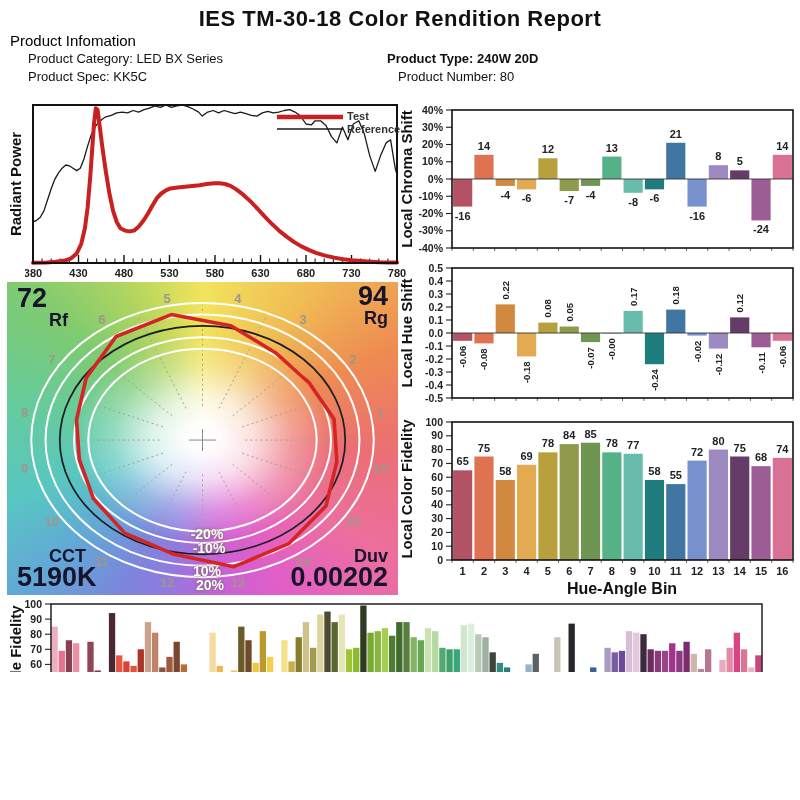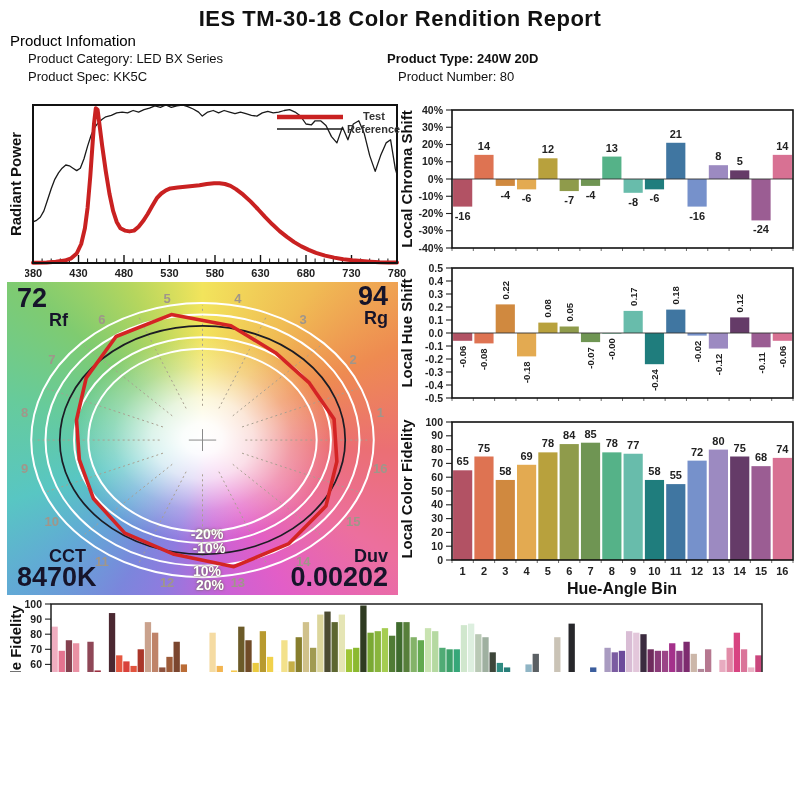--- a/index.html
+++ b/index.html
@@ -88,21 +88,21 @@
       <text x="235.5" y="182" text-anchor="middle" font-size="11" font-weight="700" fill="#222">630</text>
       <text x="281" y="182" text-anchor="middle" font-size="11" font-weight="700" fill="#222">680</text>
       <text x="326.5" y="182" text-anchor="middle" font-size="11" font-weight="700" fill="#222">730</text>
       <text x="372" y="182" text-anchor="middle" font-size="11" font-weight="700" fill="#222">780</text>
       <path d="M8.0 126.9 L11.6 125.3 L15.3 122.2 L18.9 115.9 L22.6 104.8 L26.2 93.7 L29.8 84.3 L33.5 77.9 L37.1 73.2 L40.8 70.0 L44.4 70.8 L48.0 73.2 L51.7 75.6 L55.3 73.2 L59.0 63.7 L62.6 51.1 L66.2 40.0 L69.9 32.1 L73.5 27.4 L77.2 24.2 L80.8 21.8 L86.3 20.3 L91.7 17.9 L97.2 17.1 L102.6 17.9 L108.1 15.5 L113.6 17.1 L119.0 14.7 L124.5 13.2 L129.9 10.8 L135.4 12.4 L140.9 10.0 L146.3 12.4 L151.8 10.8 L157.2 10.0 L162.7 11.6 L168.2 14.0 L173.6 17.1 L177.3 21.1 L182.7 17.1 L188.2 15.5 L193.6 17.9 L199.1 15.5 L204.6 17.1 L210.0 18.7 L215.5 17.1 L220.9 18.7 L226.4 20.3 L231.9 21.1 L237.3 17.9 L242.8 16.3 L248.2 17.9 L253.7 17.1 L259.2 15.5 L264.6 14.7 L270.1 17.1 L275.5 21.1 L281.0 29.0 L286.5 29.8 L290.1 25.8 L295.6 25.8 L301.0 30.5 L306.5 41.6 L311.9 47.9 L317.4 32.1 L322.9 44.8 L328.3 29.0 L333.8 25.8 L339.2 38.4 L344.7 60.6 L350.2 76.4 L355.6 60.6 L361.1 47.9 L365.6 44.8 L370.2 73.2 L372.0 79.5" fill="none" stroke="#1a1a1a" stroke-width="1.3" stroke-linejoin="round" stroke-linecap="round"></path>
       <path d="M8.0 167.7 L21.6 167.4 L30.8 166.7 L39.8 165.6 L46.2 163.3 L51.7 158.5 L56.2 149.0 L59.9 133.2 L62.6 112.7 L65.3 81.1 L67.2 54.2 L69.0 29.0 L70.8 13.2 L72.6 14.7 L74.4 29.0 L77.2 51.1 L80.8 76.4 L84.4 98.5 L88.1 115.9 L91.7 126.9 L95.4 133.2 L99.9 135.6 L104.5 136.4 L109.0 135.6 L113.6 131.7 L118.1 126.1 L122.7 119.0 L127.2 111.1 L131.8 103.2 L136.3 98.5 L140.9 95.3 L145.4 93.4 L152.7 92.5 L160.0 91.8 L167.3 91.1 L174.5 90.3 L181.8 89.0 L189.1 88.2 L194.5 88.2 L200.0 89.0 L205.5 90.9 L210.9 94.1 L218.2 99.7 L225.5 106.4 L232.8 114.0 L240.0 121.9 L247.3 129.3 L254.6 136.1 L261.9 141.9 L269.2 147.1 L276.4 151.4 L283.7 154.9 L291.0 157.9 L300.1 160.6 L309.2 162.6 L318.3 164.2 L327.4 165.3 L336.5 166.1 L345.6 166.7 L354.7 167.2 L363.8 167.4 L372.0 167.5" fill="none" stroke="#c92121" stroke-width="4" stroke-linejoin="round" stroke-linecap="round"></path>
       <line x1="252" y1="22" x2="318" y2="22" stroke="#c92121" stroke-width="4.5"></line>
       <line x1="252" y1="34" x2="318" y2="34" stroke="#1a1a1a" stroke-width="1.3"></line>
       <rect x="8" y="10" width="364" height="158" fill="none" stroke="#111" stroke-width="2"></rect>
     </svg>
-  <div class="abs legend-txt" style="left:347px;top:110px;margin-left:16px;">Test</div>
+  <div class="abs legend-txt" style="left:347px;top:110px;">Test</div>
   <div class="abs legend-txt" style="left:347px;top:123px;">Reference</div>
 
   <div class="abs axis-title rot" style="left:406px;top:179px;">Local Chroma Shift</div>
   <svg id="chroma-svg" class="abs" style="left:415px;top:100px;" width="385" height="156">
       <line x1="31" y1="10" x2="37" y2="10" stroke="#222" stroke-width="1.1"></line>
       <text x="28" y="13.6" text-anchor="end" font-size="10.5" font-weight="700" fill="#222">40%</text>
       <line x1="31" y1="27.25" x2="37" y2="27.25" stroke="#222" stroke-width="1.1"></line>
       <text x="28" y="30.85" text-anchor="end" font-size="10.5" font-weight="700" fill="#222">30%</text>
       <line x1="31" y1="44.5" x2="37" y2="44.5" stroke="#222" stroke-width="1.1"></line>
       <text x="28" y="48.1" text-anchor="end" font-size="10.5" font-weight="700" fill="#222">20%</text>
@@ -371,21 +371,21 @@
     <div class="cvg-corner" style="left:10px;top:4px;">
       <div class="cvg-val">72</div>
       <div class="cvg-sub">Rf</div>
     </div>
     <div class="cvg-corner" style="right:10px;top:2px;text-align:right;">
       <div class="cvg-val">94</div>
       <div class="cvg-sub">Rg</div>
     </div>
     <div class="cvg-corner" style="left:10px;bottom:4px;">
       <div class="cvg-sub">CCT</div>
-      <div class="cvg-val">8470K</div>
+      <div class="cvg-val">5190K</div>
     </div>
     <div class="cvg-corner" style="right:10px;bottom:4px;text-align:right;">
       <div class="cvg-sub">Duv</div>
       <div class="cvg-val">0.00202</div>
     </div>
     <div class="ring-lbl" style="left:200px;top:252px;">-20%</div>
     <div class="ring-lbl" style="left:202px;top:266px;">-10%</div>
     <div class="ring-lbl" style="left:200px;top:289px;">10%</div>
     <div class="ring-lbl" style="left:203px;top:303px;">20%</div>
   <span class="bin-num" style="left: 373.265px; top: 129.694px;">1</span>

